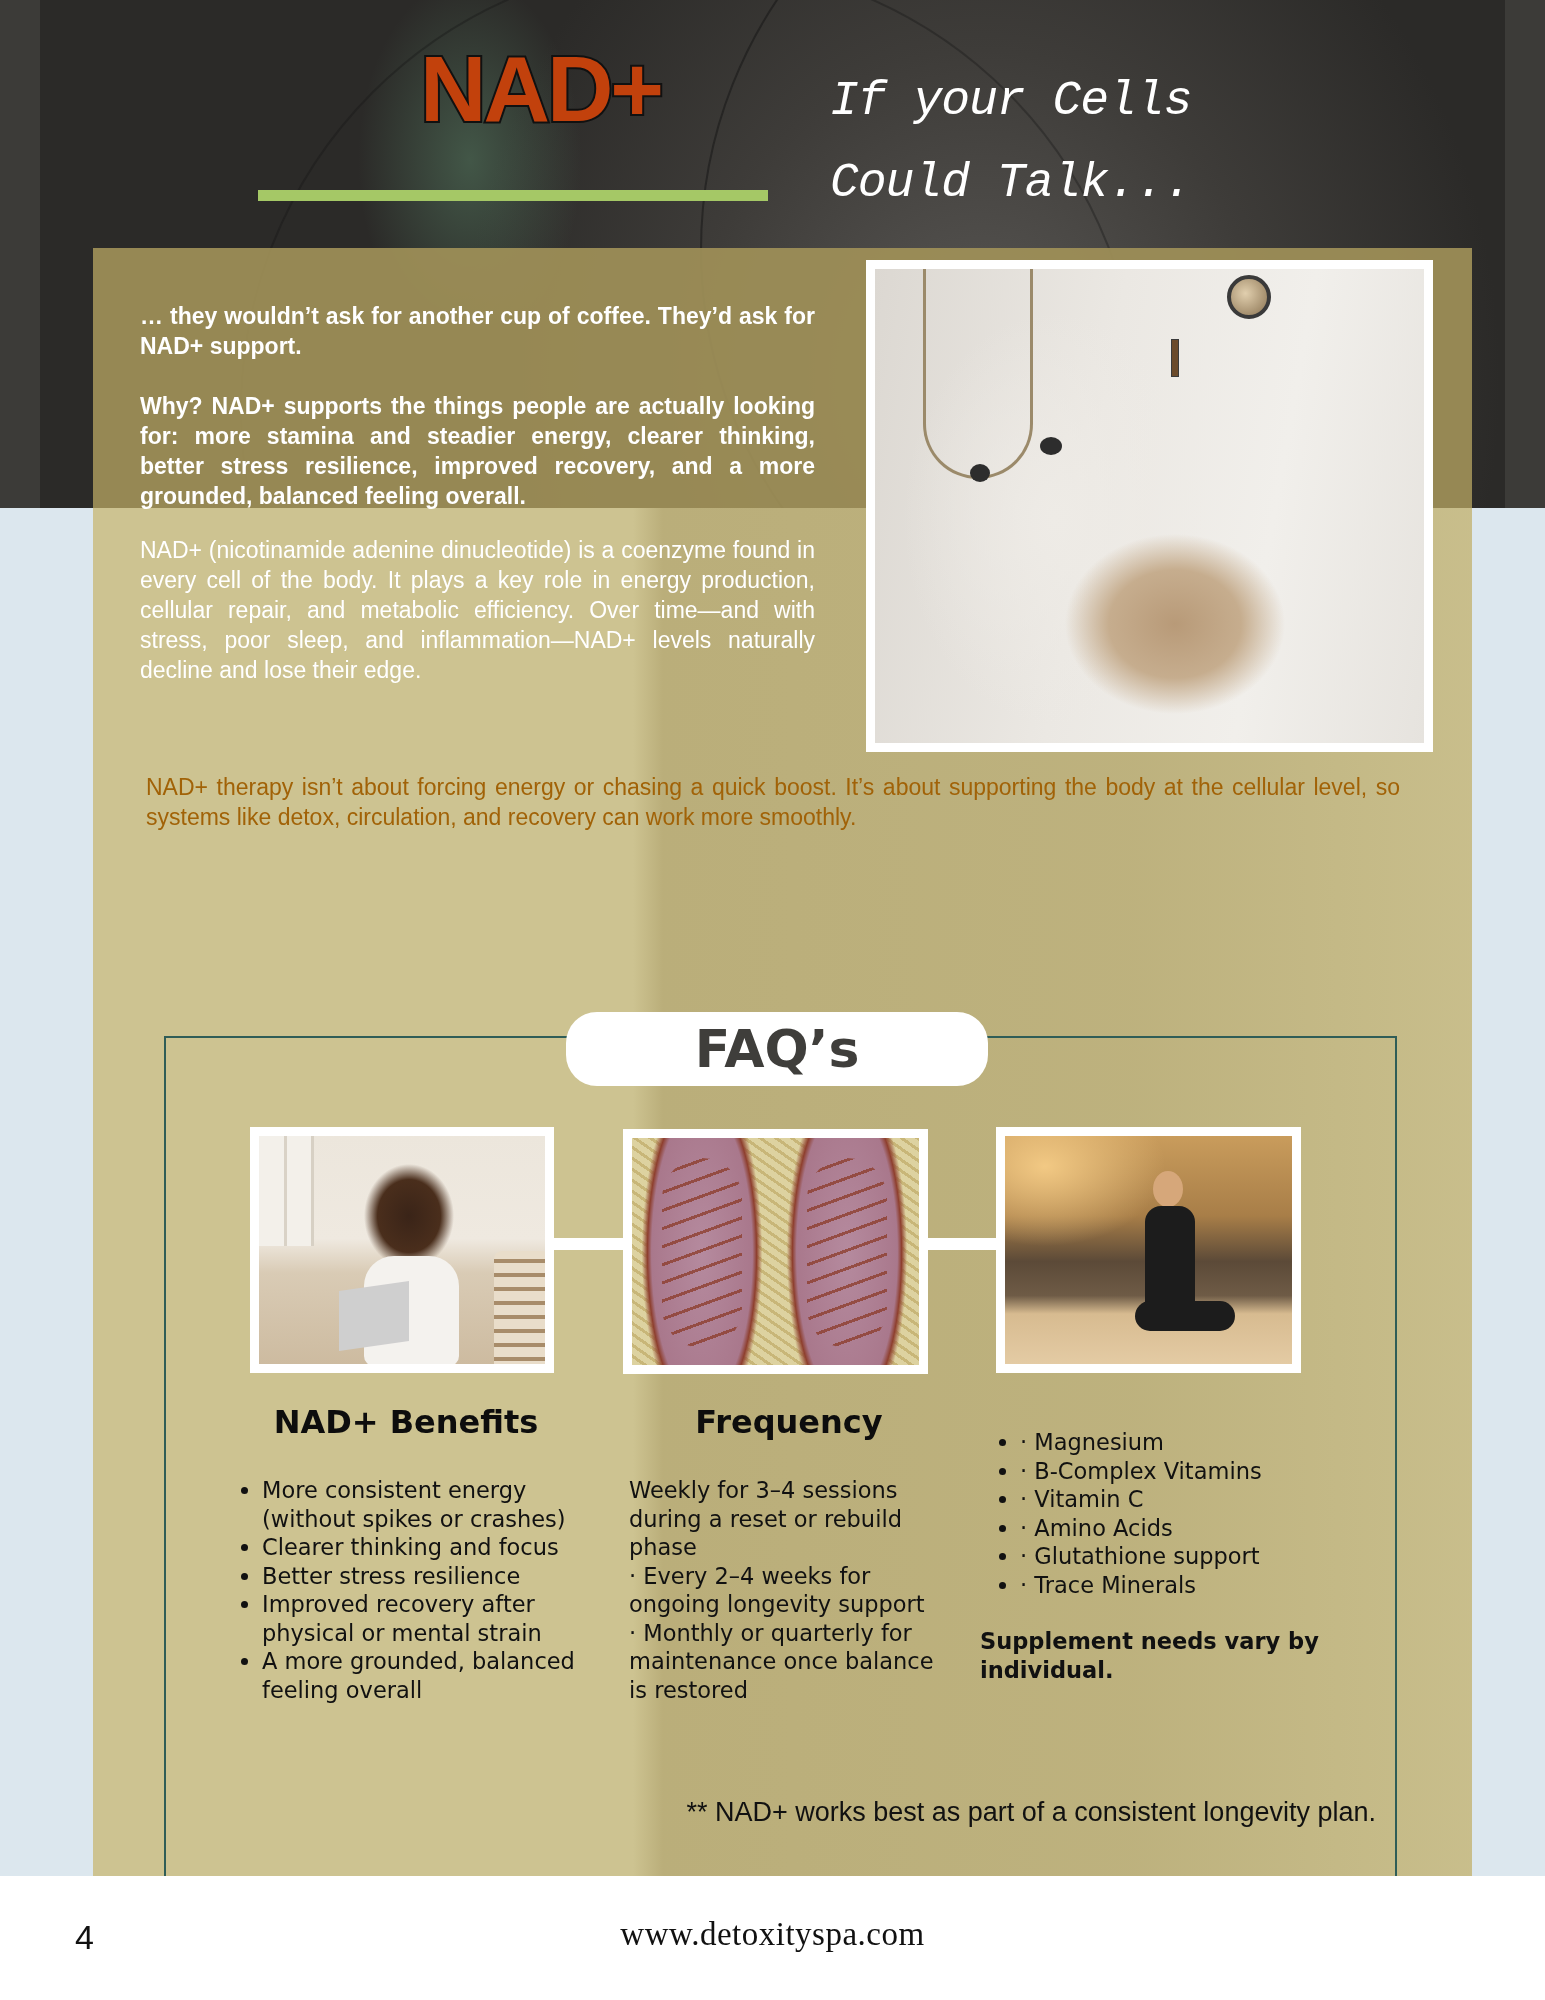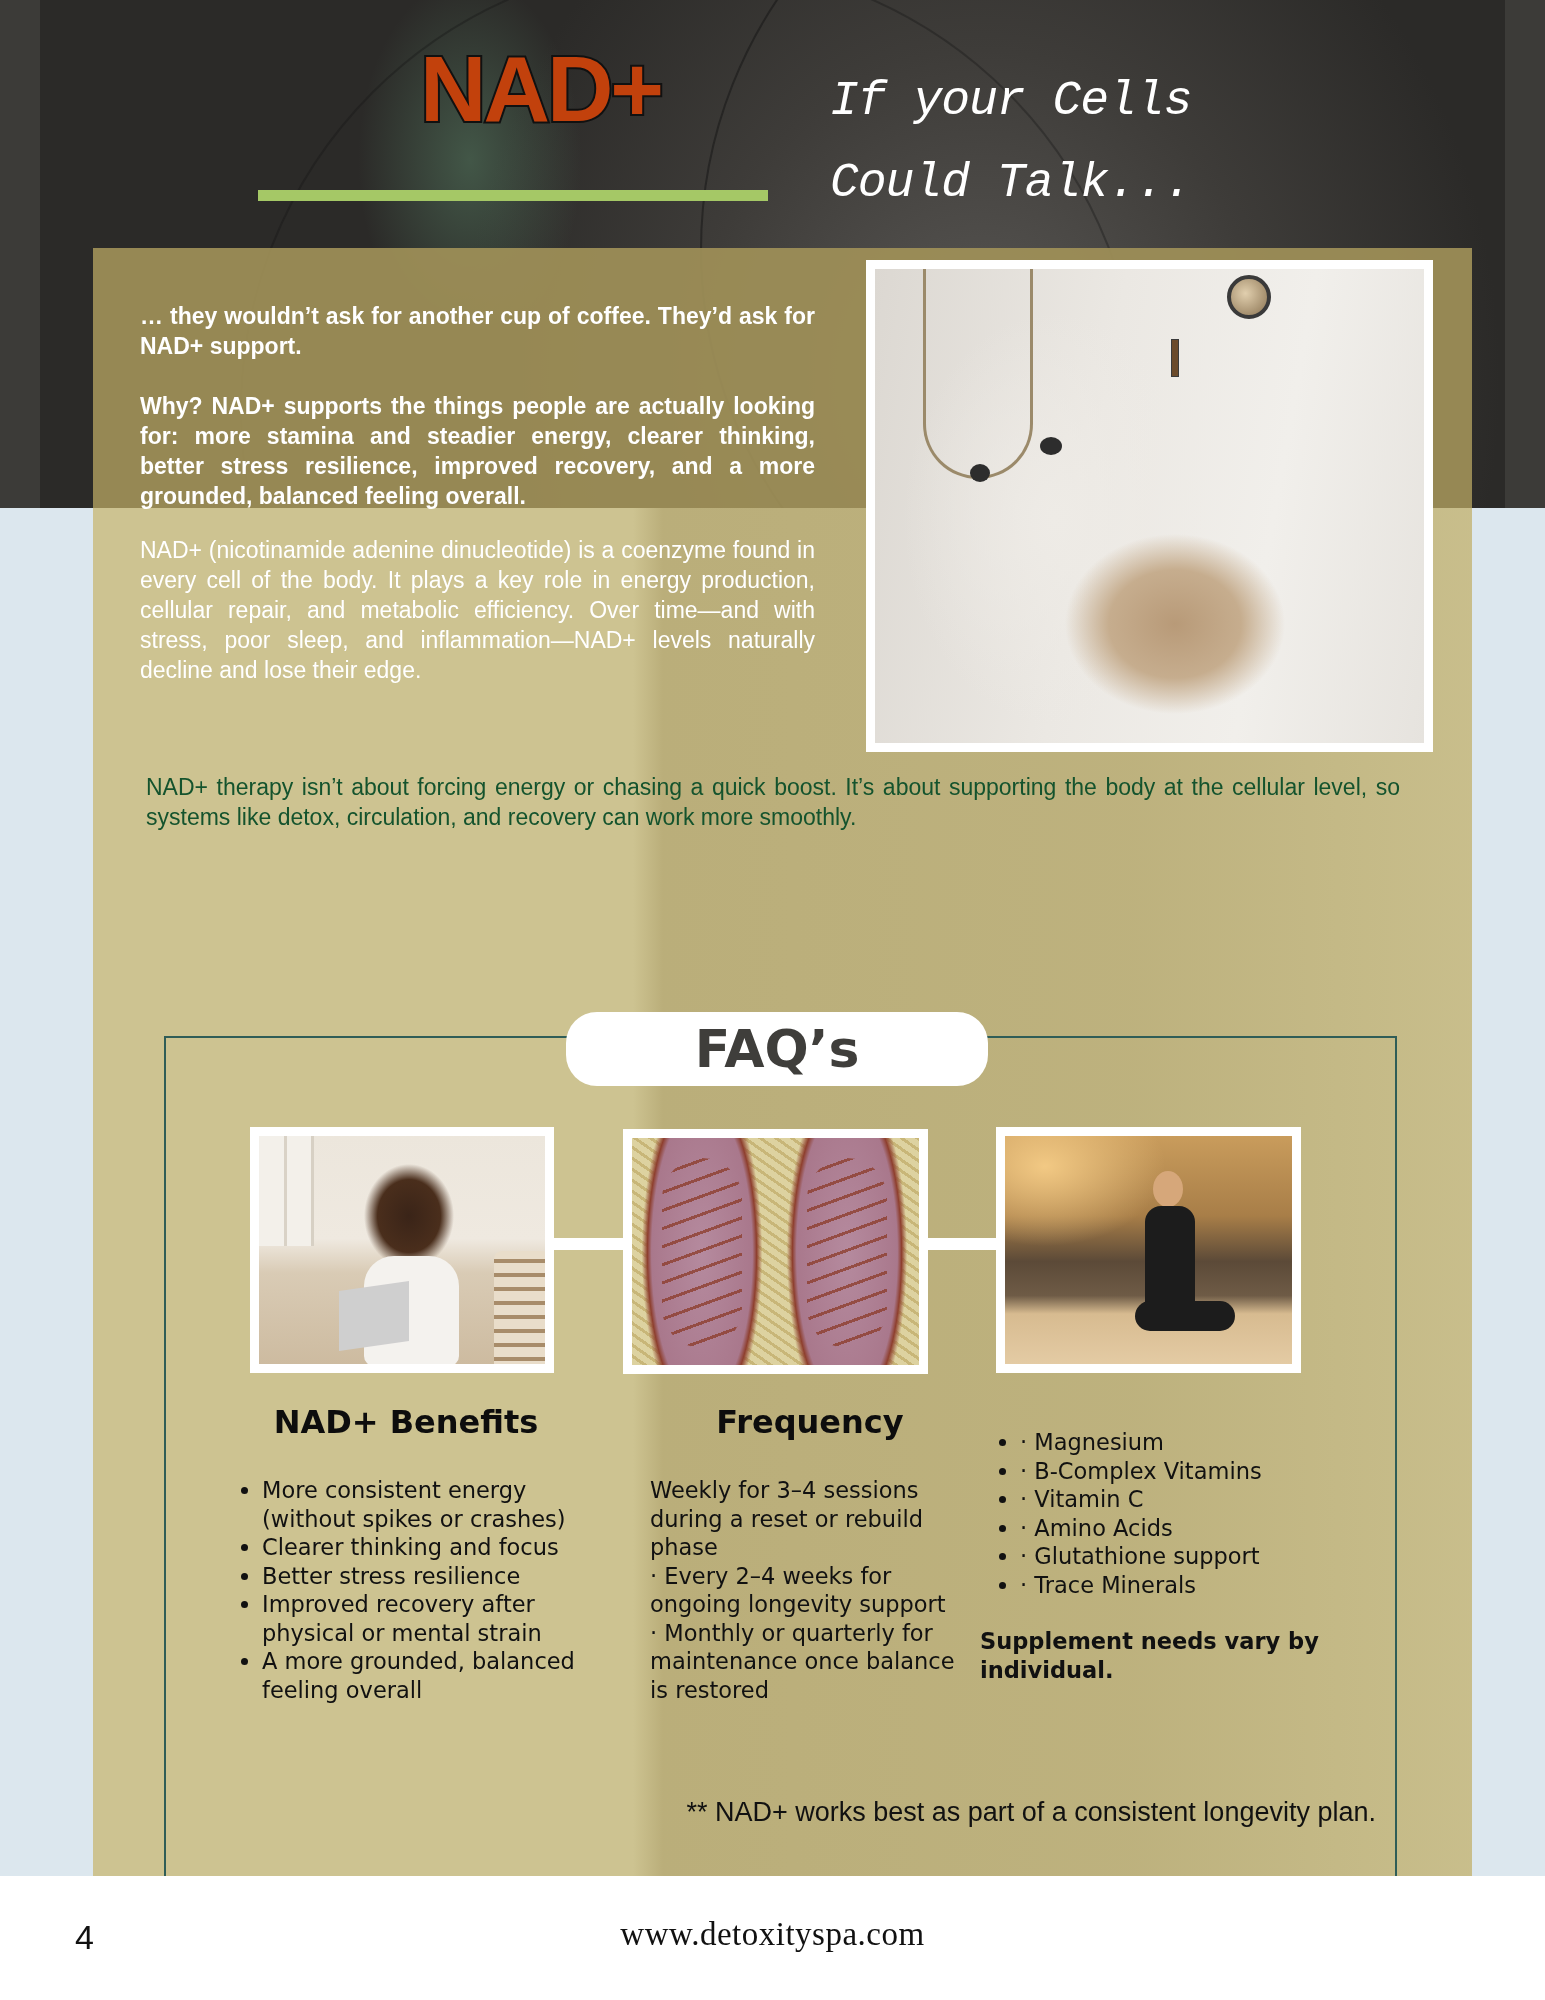--- a/index.html
+++ b/index.html
@@ -67,21 +67,21 @@
         linear-gradient(100deg, #dcd8d2 0%, #ebe8e3 40%, #f1efeb 70%, #e6e3de 100%);
     }
     .steth-tube { position: absolute; left: 48px; top: 0; width: 110px; height: 210px; border: 3px solid #9b8a6a; border-top: none; border-radius: 0 0 60px 60px; }
     .steth-ear1 { position: absolute; left: 95px; top: 195px; width: 20px; height: 18px; background: #2d2d2d; border-radius: 50%; }
     .steth-ear2 { position: absolute; left: 165px; top: 168px; width: 22px; height: 18px; background: #2d2d2d; border-radius: 50%; }
     .steth-head { position: absolute; left: 352px; top: 6px; width: 44px; height: 44px; border-radius: 50%; background: radial-gradient(circle at 40% 40%, #e1cfae, #8a7352); border: 4px solid #3a3a3a; }
     .pen { position: absolute; left: 296px; top: 70px; width: 8px; height: 38px; background: #6b4a2a; border: 1px solid #3a3a3a; }
 
     
     .therapy {
-      position: absolute; left: 146px; top: 772px; width: 1254px; color: #14532d; text-align: justify;
+      position: absolute; left: 146px; top: 772px; width: 1254px; color: #a16207; text-align: justify;
       font-family: "Liberation Sans", sans-serif; font-size: 23px; line-height: 30px;
     }
     .therapy p + p { margin-top: 30px; }
 
     
     .faq-box { position: absolute; left: 164px; top: 1036px; width: 1233px; height: 840px; border: 2px solid #2f5d57; border-bottom: none; }
     .faq-title {
       position: absolute; left: 566px; top: 1012px; width: 422px; height: 74px; background: #ffffff;
       display: flex; align-items: center; justify-content: center;
       font-family: "DejaVu Sans", sans-serif; font-weight: bold; font-size: 52px; color: #3f3e3b; border-radius: 31px;
@@ -211,21 +211,21 @@
     <ul>
       <li>More consistent energy (without spikes or crashes)</li>
       <li>Clearer thinking and focus</li>
       <li>Better stress resilience</li>
       <li>Improved recovery after physical or mental strain</li>
       <li>A more grounded, balanced feeling overall</li>
     </ul>
   </div>
 </div>
 
-<div class="col" style="left:650px; width:320px;">
+<div class="col" style="left:629px; width:320px;">
   <h3>Frequency</h3>
   <div class="col-body">
     <div>Weekly for 3–4 sessions during a reset or rebuild phase</div>
     <div>· Every 2–4 weeks for ongoing longevity support</div>
     <div>· Monthly or quarterly for maintenance once balance is restored</div>
   </div>
 </div>
 
 <div class="col" style="left:980px; width:360px;">
   <div class="col-body">

